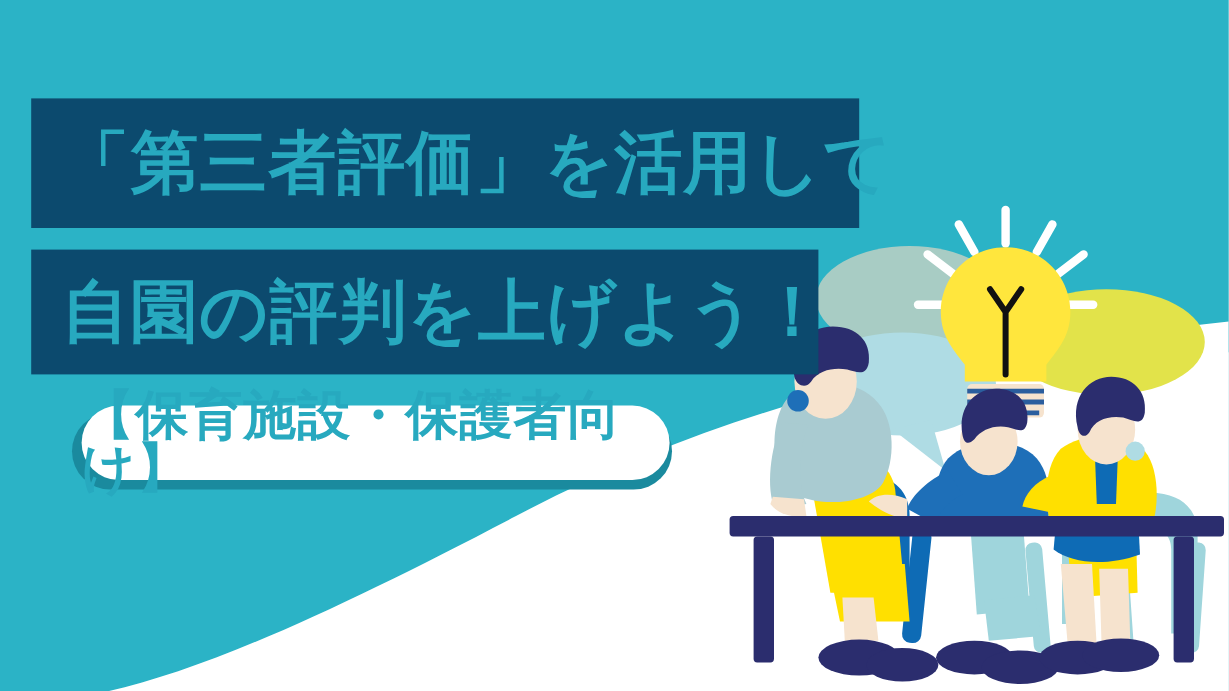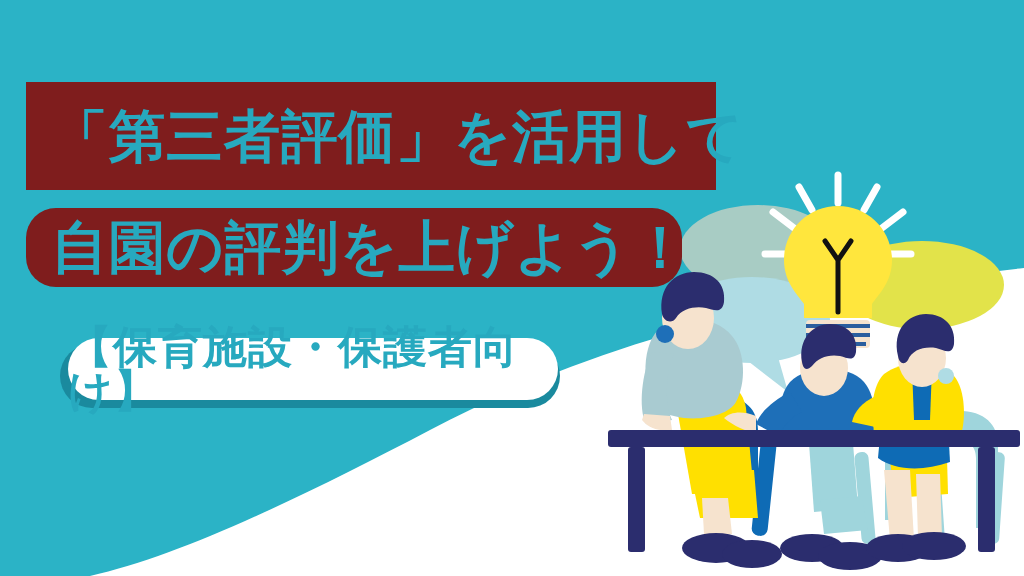--- a/index.html
+++ b/index.html
@@ -12,35 +12,35 @@
     position:relative;
     width:1024px; height:576px;
     background:#2BB3C6;
     overflow:hidden;
   }
   
   .arc-wrap { position:absolute; inset:0; overflow:hidden; pointer-events:none; }
   
   .band {
     position:absolute;
-    background:#7f1d1d;
+    background:#0c4a6e;
     display:flex;
     align-items:center;
     white-space:nowrap;
   }
   .band-text {
     color:#27A9BF;
     font-weight:bold;
     font-size:57px;
     letter-spacing:1px;
     line-height:1;
     transform:scaleX(0.99);
   }
   #band1 { left:26px; top:82px;  width:690px; height:108px; padding-left:22px; }
-  #band2 { left:26px; top:208px; width:656px; height:79px; padding-left:22px;border-radius:30px; }
+  #band2 { left:26px; top:208px; width:656px; height:104px; padding-left:22px; }
 
   
   #pill-shadow {
     position:absolute;
     left:60px; top:344px;
     width:500px; height:64px;
     background:#1A8A9E;
     border-radius:34px;
   }
   #pill {

